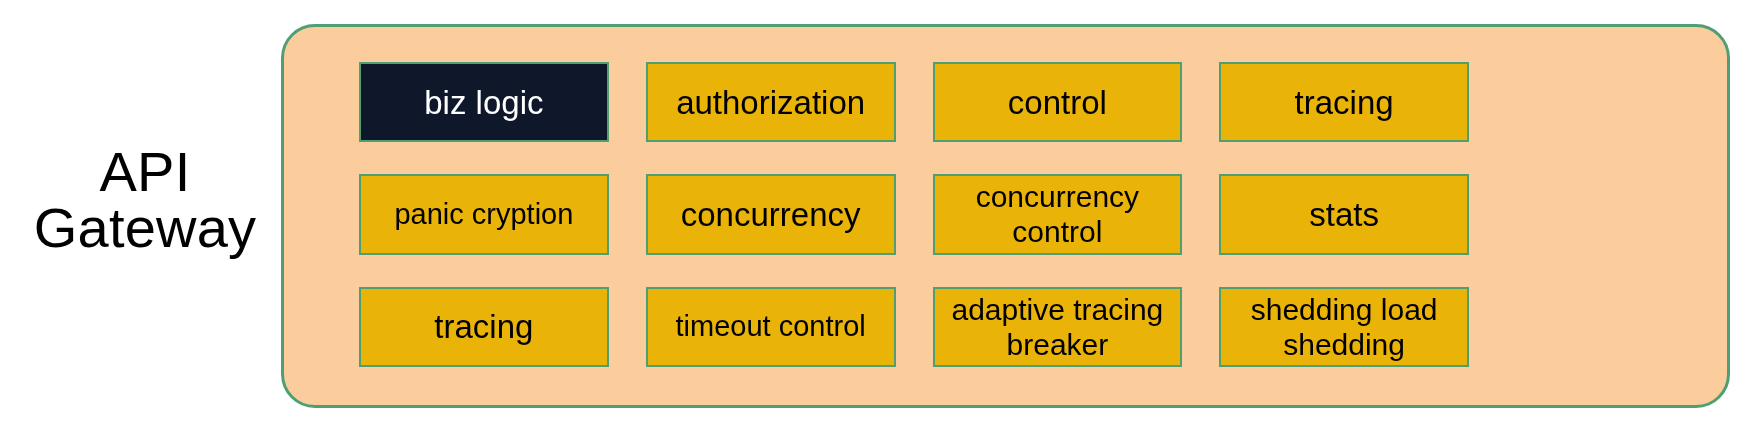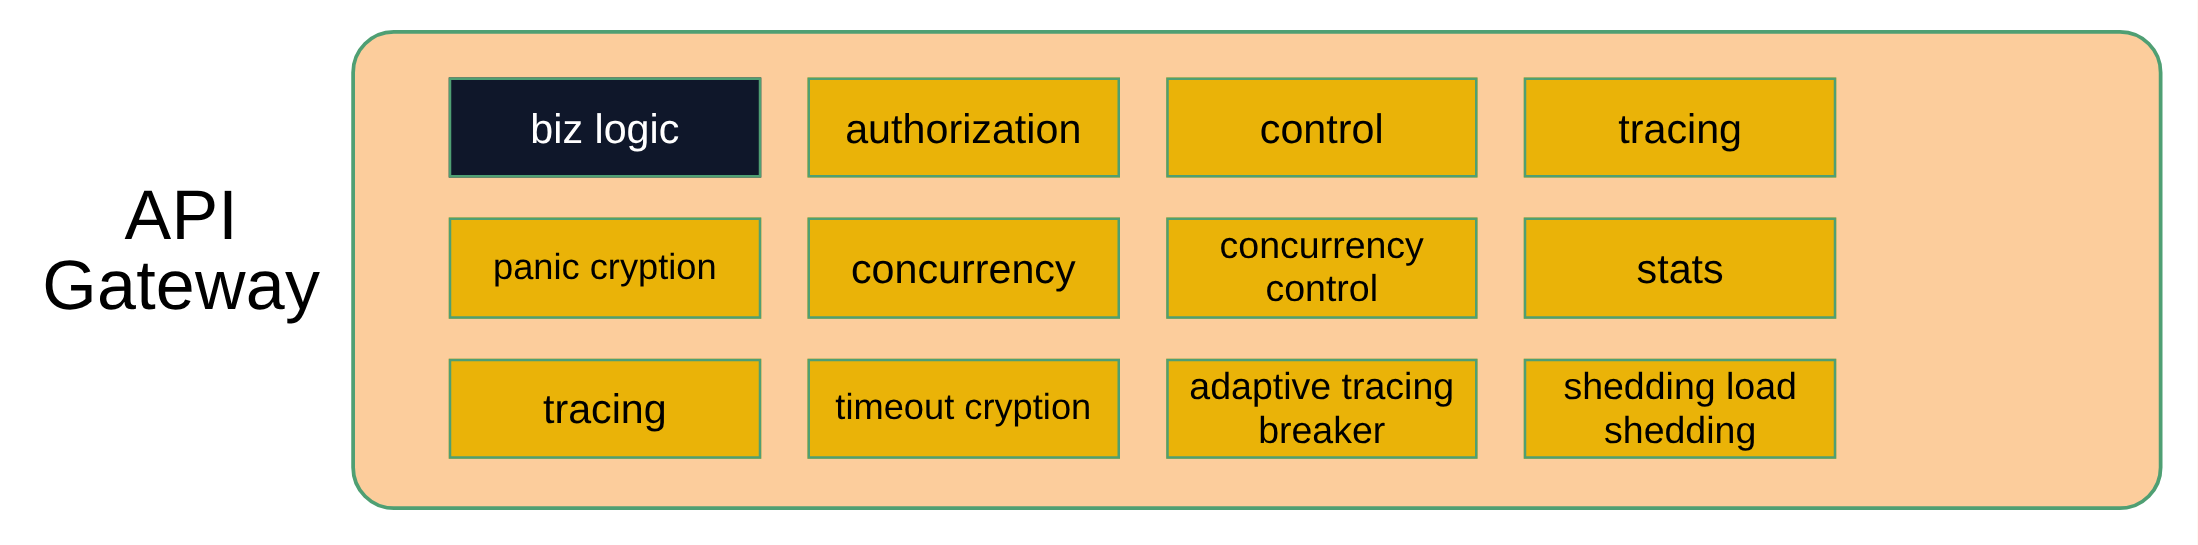--- a/index.html
+++ b/index.html
@@ -105,20 +105,20 @@
       <div class="module-box highlight"><span>biz logic</span></div>
       <div class="module-box"><span>authorization</span></div>
       <div class="module-box"><span>control</span></div>
       <div class="module-box"><span>tracing</span></div>
       <div class="module-box small"><span>panic cryption</span></div>
       <div class="module-box"><span>concurrency</span></div>
       <div class="module-box two-line"><span>concurrency
 control</span></div>
       <div class="module-box"><span>stats</span></div>
       <div class="module-box"><span>tracing</span></div>
-      <div class="module-box small"><span>timeout cryption</span></div>
+      <div class="module-box small"><span>timeout control</span></div>
       <div class="module-box two-line"><span>adaptive tracing
 breaker</span></div>
       <div class="module-box two-line"><span>shedding load
 shedding</span></div>
     </div>
 
 </div>
 
 </body></html>

